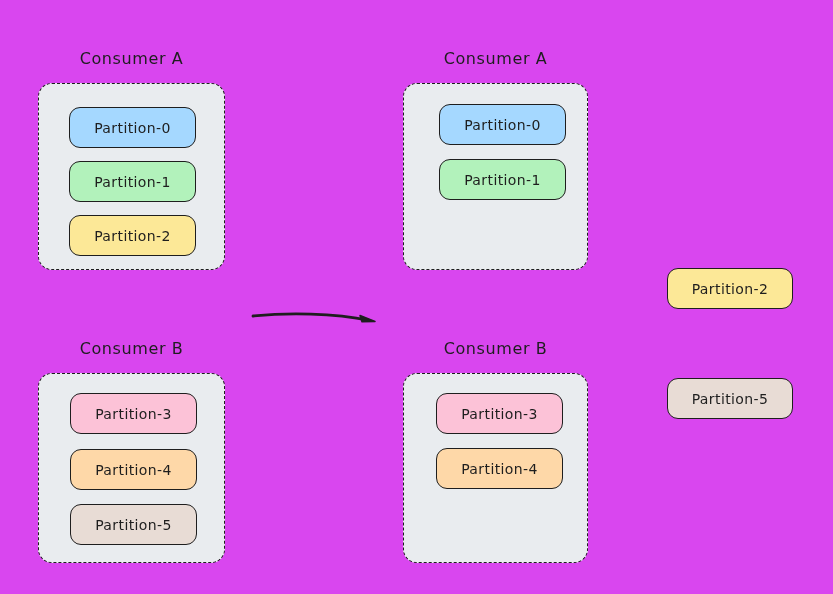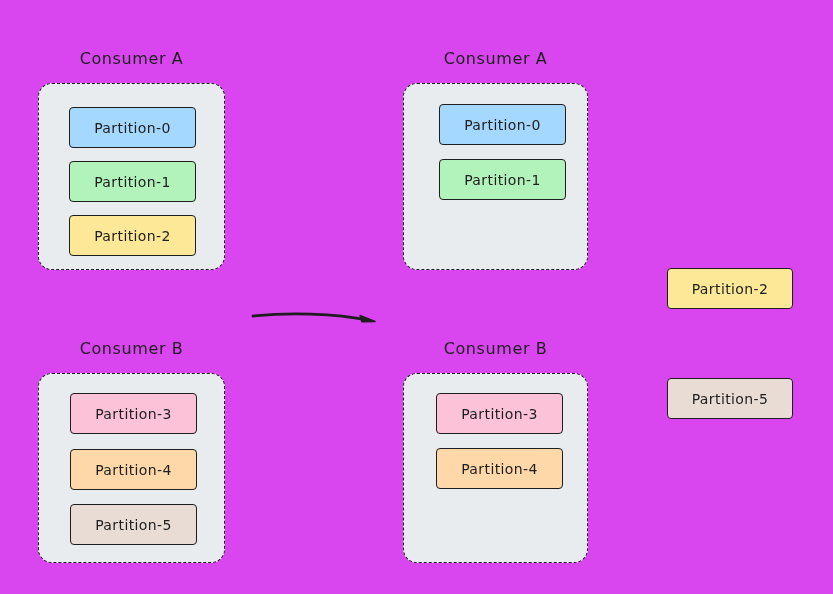--- a/index.html
+++ b/index.html
@@ -10,21 +10,21 @@
   .group-title{
     position:absolute;text-align:center;font-size:16px;letter-spacing:.6px;
     font-weight:normal;white-space:nowrap;
   }
   .consumer-box{
     position:absolute;border:1.7px dashed #1e1e1e;border-radius:14px;
     box-sizing:border-box;
   }
   .partition{
     position:absolute;width:127px;height:41px;box-sizing:border-box;
-    border:1.8px solid #1e1e1e;border-radius:4px;
+    border:1.8px solid #1e1e1e;border-radius:11px;
     display:flex;align-items:center;justify-content:center;
     font-size:14px;letter-spacing:.4px;white-space:nowrap;
   }
   .arrow-label{
     position:absolute;font-size:17px;letter-spacing:1px;white-space:nowrap;
   }
   .arrow-svg{position:absolute;}
 </style>
 </head>
 <body>

